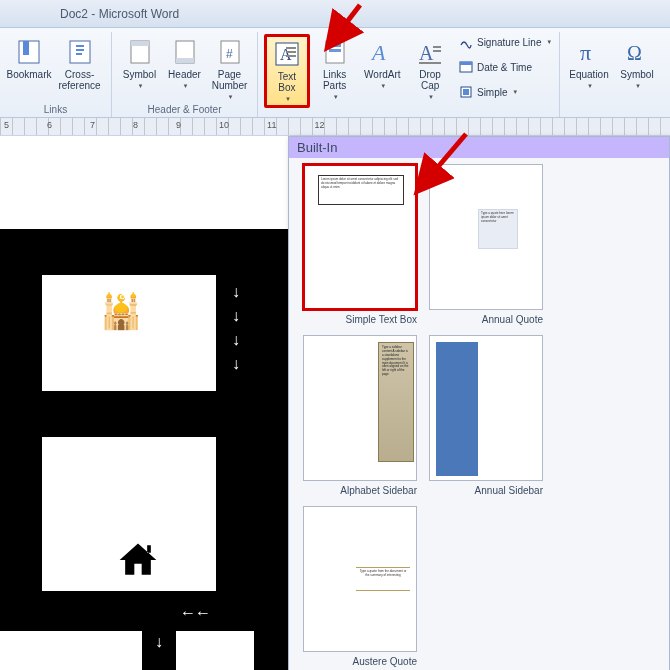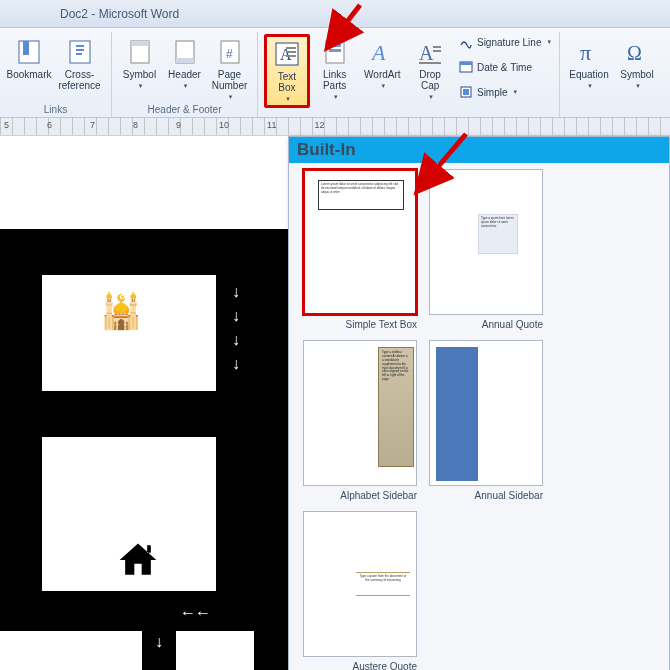--- a/index.html
+++ b/index.html
@@ -107,25 +107,25 @@
     position:absolute;
     left: 288px;
     top: 0;
     width: 382px;
     background: #f4f6fa;
     border: 1px solid #a9b8cf;
     box-shadow: 2px 2px 6px rgba(0,0,0,0.25);
     z-index: 30;
   }
   .gallery-header {
-    font-size: 17px;
-    font-weight: bold;
+    font-size: 13px;
+    font-weight: normal;
     color: #3a4a60;
     padding: 3px 8px;
-    background: #0ea5e9;
+    background: #c4b5fd;
   }
   .gallery-grid {
     display:flex; flex-wrap:wrap;
     padding: 4px;
     gap: 0;
   }
   .gallery-item {
     width: 126px;
     display:flex; flex-direction:column; align-items:flex-end;
     padding: 2px;

